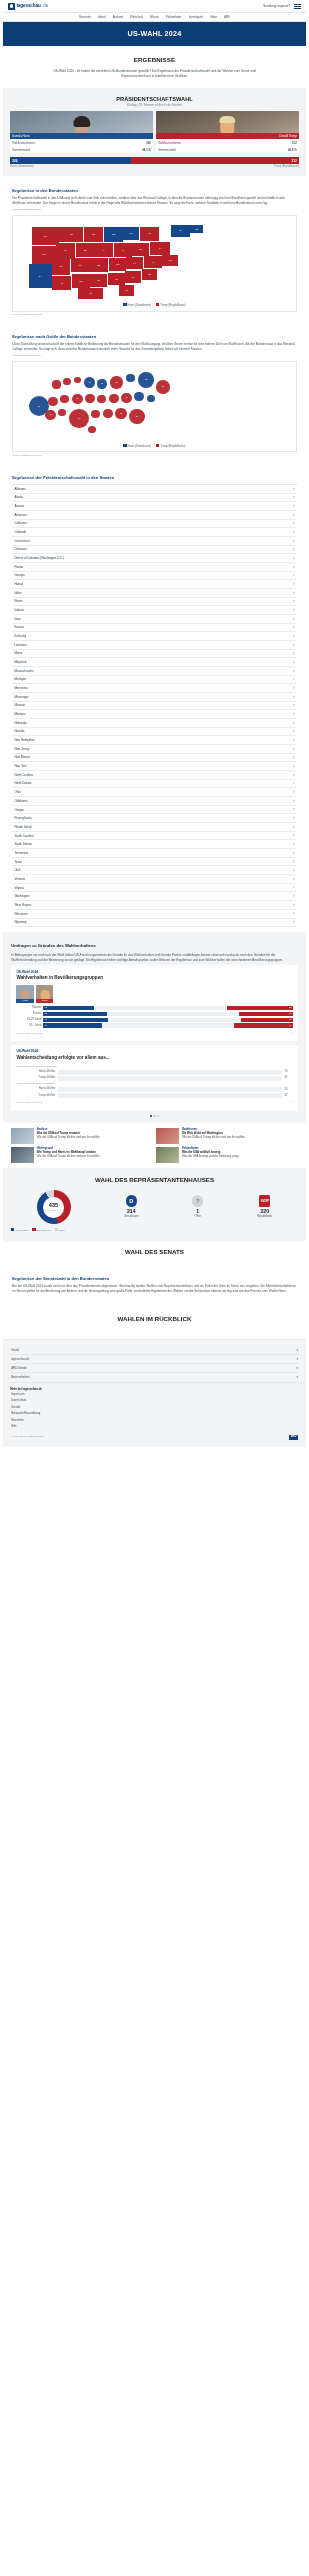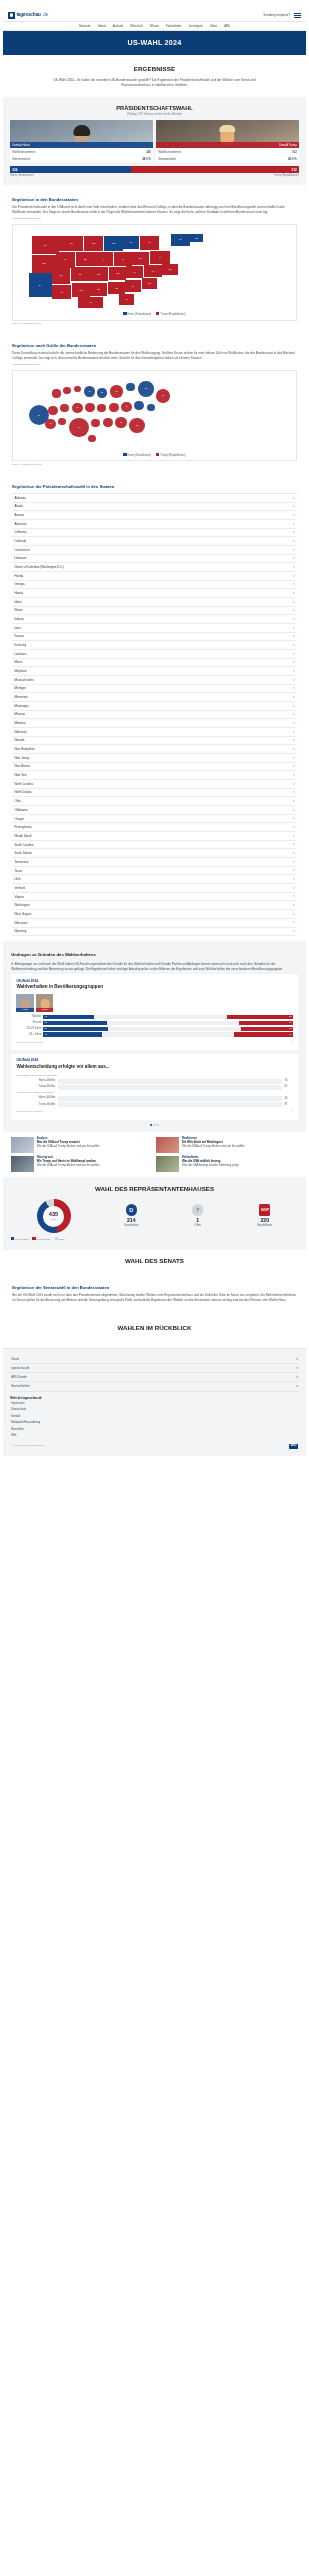--- a/index.html
+++ b/index.html
@@ -6,21 +6,21 @@
   * { box-sizing: border-box; }
   html, body { margin:0; padding:0; }
   body {
     width:309px;
     font-family:"Liberation Sans", sans-serif;
     background:#ffffff;
     color:#1a1a1a;
     font-size:3.6px;
     line-height:1.45;
   }
-  .page { width:303px; margin:9px auto; background:#fff; }
+  .page { width:303px; margin:0 auto; background:#fff; }
 
   
   .topbar {
     height:13.4px; background:#ffffff; border-bottom:0.5px solid #e3e7ea;
     display:flex; align-items:center; padding:0 5.2px; gap:4.1px;
   }
   .logo { display:flex; align-items:center; gap:1.5px; }
   .logo-mark { width:6.7px; height:6.7px; background:#0b3e76; position:relative; border-radius:0.5px;}
   .logo-mark:after{content:"";position:absolute;left:1.5px;top:1.5px;width:3.6px;height:3.6px;background:#fff;border-radius:50%;}
   .logo-text { font-size:4.6px; font-weight:bold; color:#0b3e76; letter-spacing:-0.1px;}

